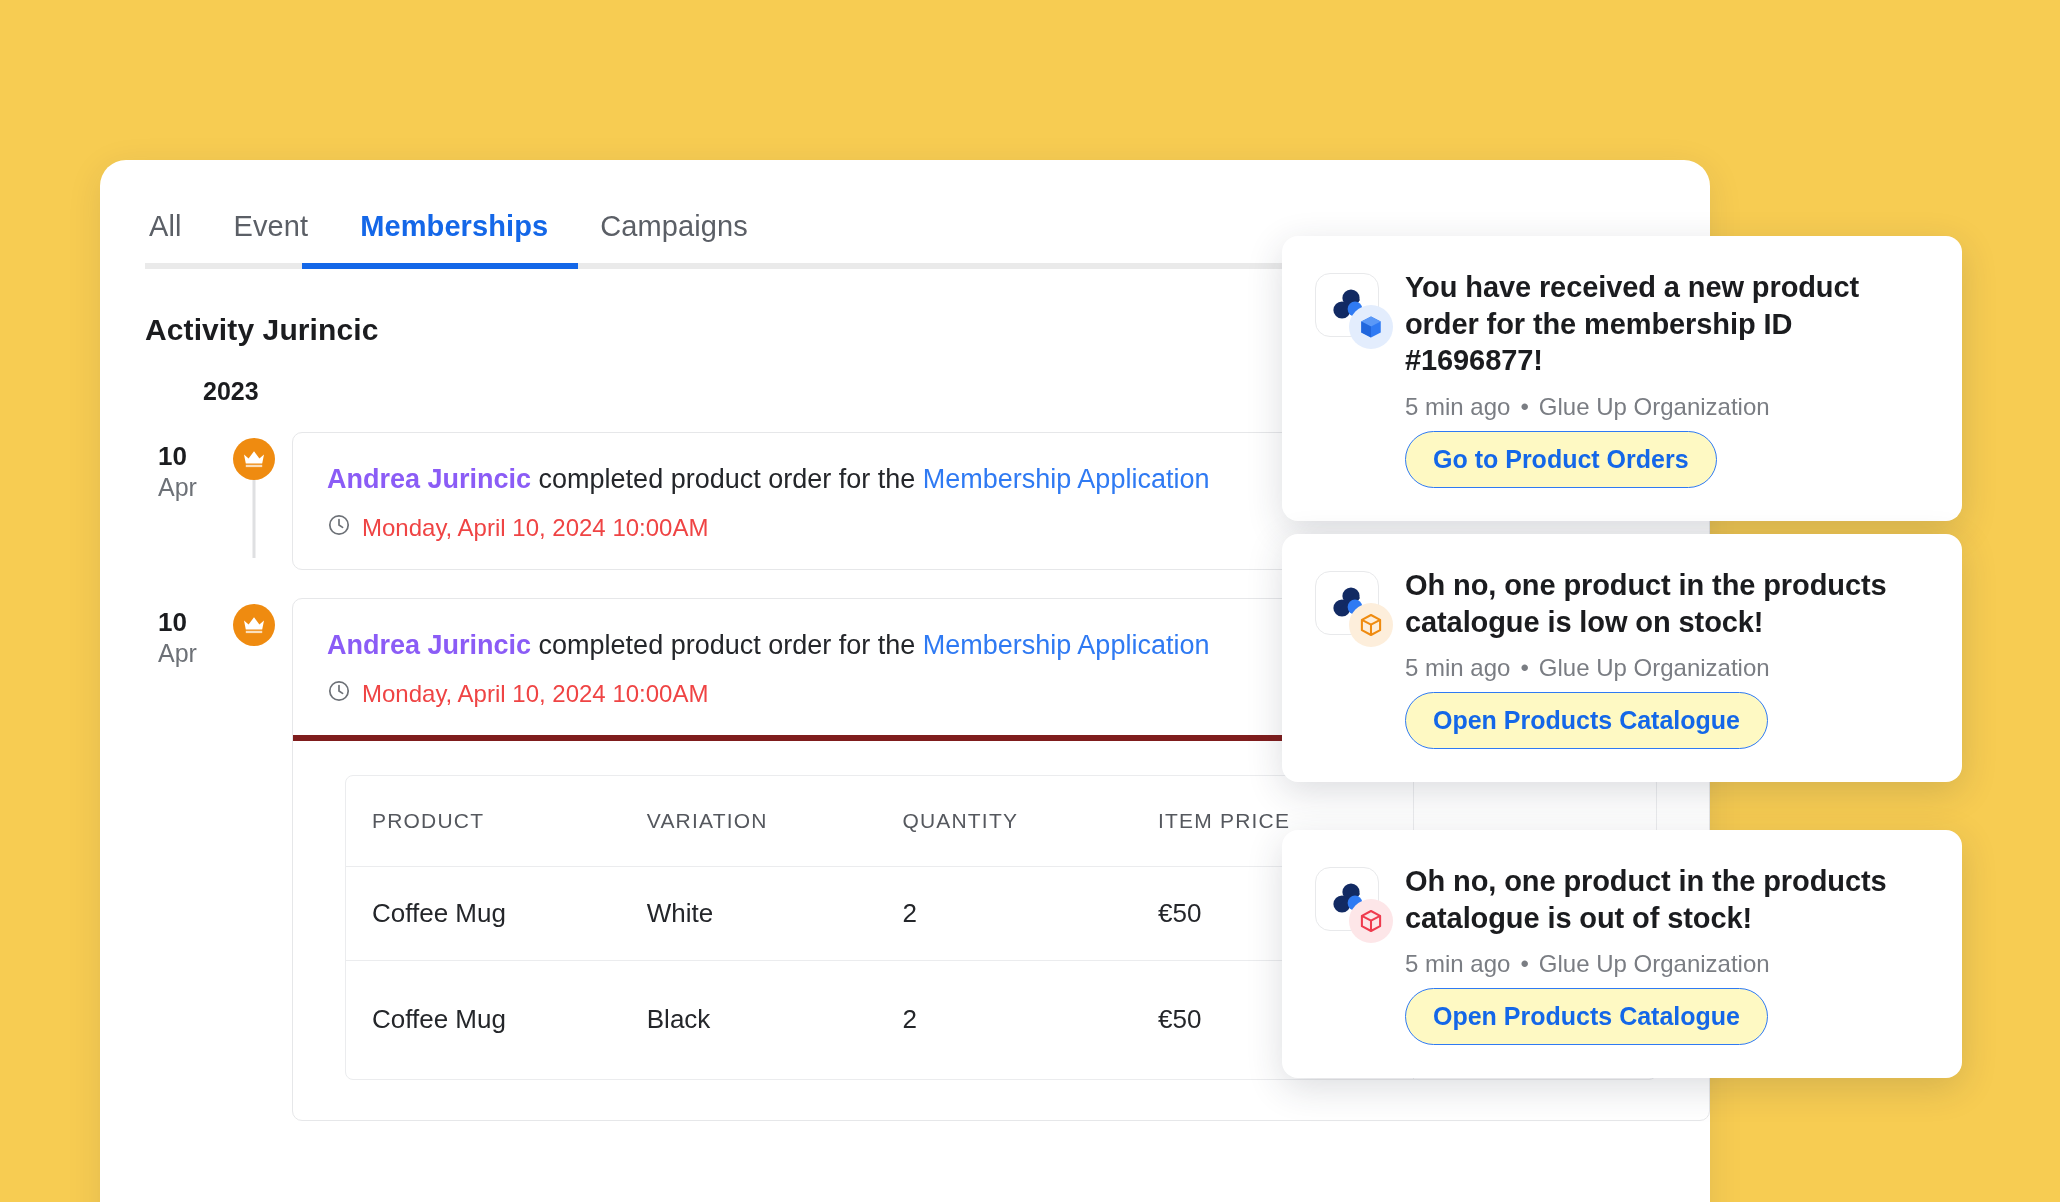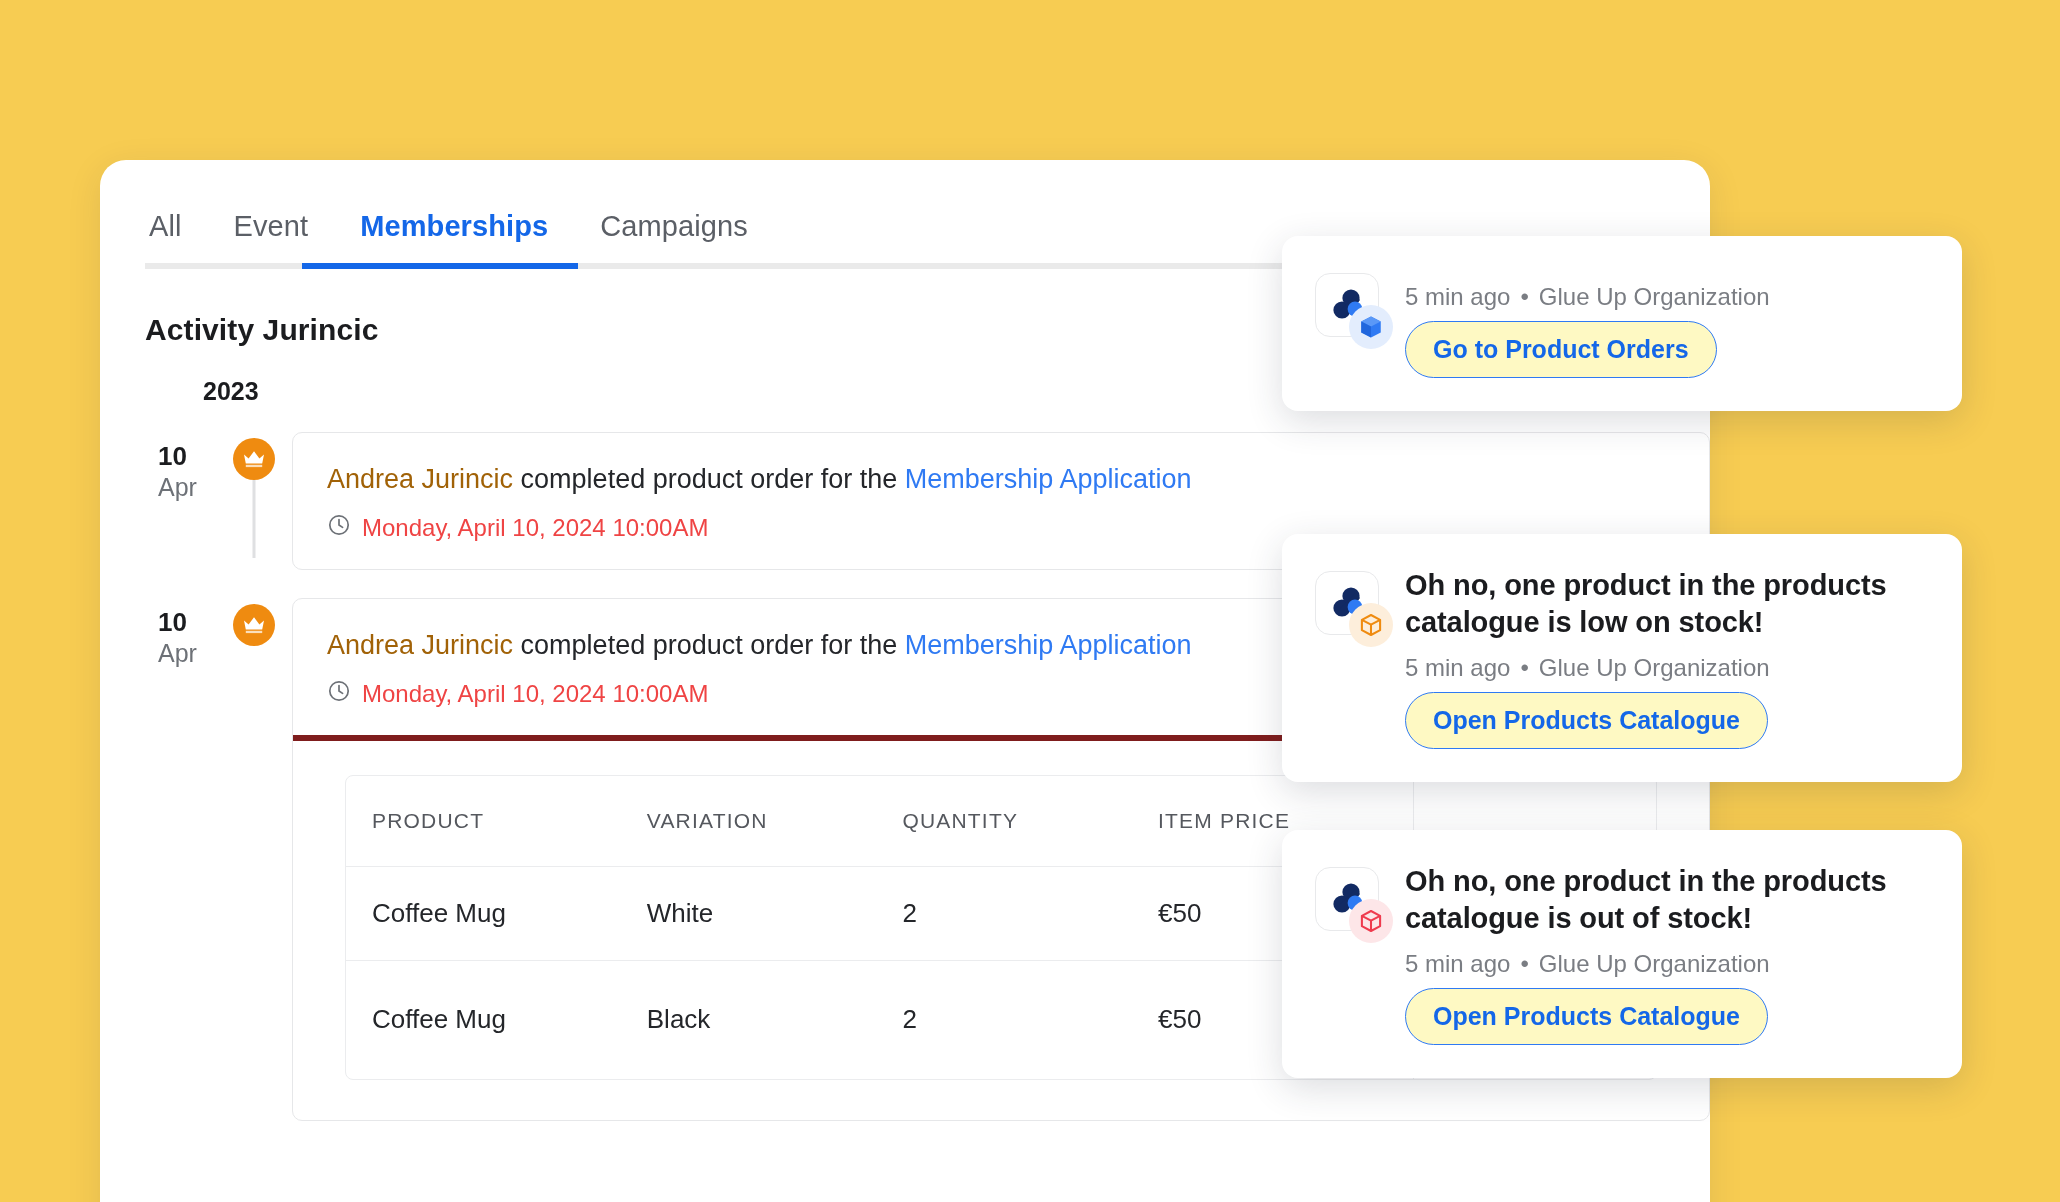--- a/index.html
+++ b/index.html
@@ -156,21 +156,21 @@
   }
   .tl-card-head {
     padding: 30px 34px 26px 34px;
   }
   .tl-text {
     font-size: 27px;
     color: #24262a;
     line-height: 1.25;
     white-space: nowrap;
   }
-  .tl-text .actor { font-weight: 400; color: #a16207; }
+  .tl-text .actor { font-weight: 700; color: #8b5cf6; }
   .tl-text .link { color: #2f7af3; }
 
   .tl-time {
     display: flex;
     align-items: center;
     gap: 11px;
     margin-top: 16px;
     font-size: 24px;
     color: #ef4444;
   }
@@ -434,20 +434,21 @@
     </div>
     <div class="badge" style="background:#e3edfd">
       <svg width="26" height="26" viewBox="0 0 24 24" aria-hidden="true">
         <path d="M12 2.4 L21 7 L21 17 L12 21.6 L3 17 L3 7 Z" fill="#2f7af3"></path>
         <path d="M12 2.4 L21 7 L12 11.6 L3 7 Z" fill="#5a98f7"></path>
         <path d="M12 11.6 L12 21.6 L3 17 L3 7 Z" fill="#1d63d8" opacity="0.85"></path>
       </svg>
     </div>
   </div>
   <div class="notif-body">
+    <div class="notif-title">You have received a new product order for the membership ID #1696877!</div>
     <div class="notif-meta">
       <span>5 min ago</span><span class="dot">•</span><span>Glue Up Organization</span>
     </div>
     <div class="notif-btn">Go to Product Orders</div>
   </div>
 </div>
 
 <div class="notif" id="notif-1">
   <div class="notif-avatar">
     <div class="avatar-tile">

